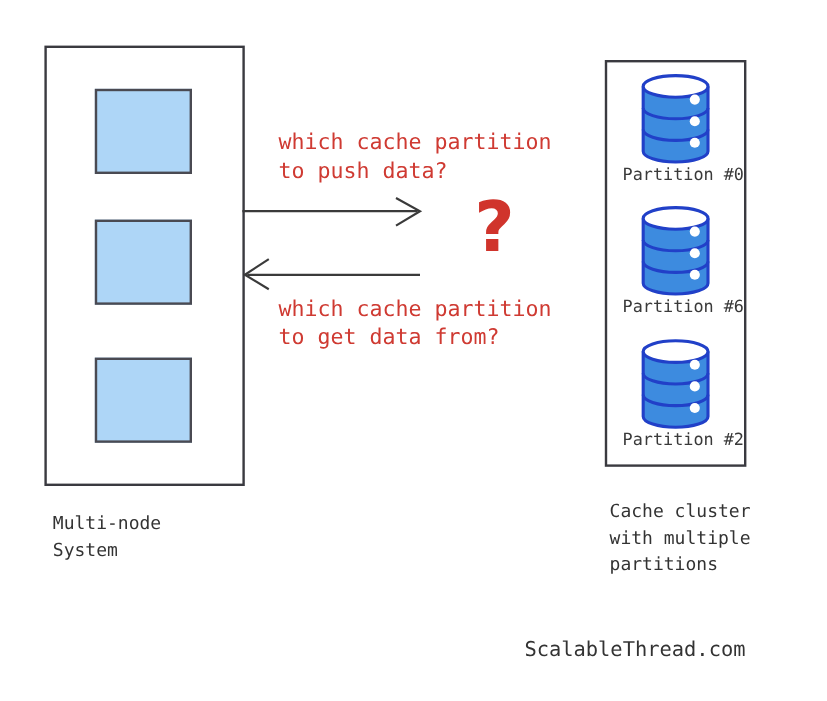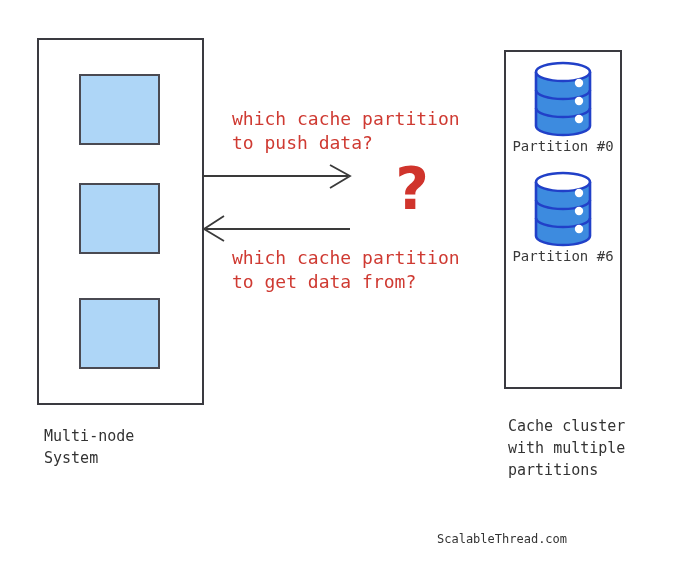--- a/index.html
+++ b/index.html
@@ -51,21 +51,21 @@
     width: 118px;
     height: 339px;
     border: 2px solid #3a3a40;
     background: #ffffff;
     box-sizing: border-box;
   }
   .partition {
     position: absolute;
     left: 0;
     width: 114px;
-    text-align: center;
+    text-align: right;
   }
   .partition.p1 { top: 8px; }
   .partition.p2 { top: 118px; }
   .partition.p3 { top: 229px; }
   .cyl-wrap {
     width: 114px;
     height: 78px;
     position: relative;
   }
   .cyl-wrap svg {
@@ -125,21 +125,21 @@
     white-space: pre;
   }
   .caption.left-caption { left: 44px; top: 425px; }
   .caption.right-caption { left: 508px; top: 415px; }
 
   .watermark {
     position: absolute;
     left: 437px;
     top: 532px;
     font-family: "DejaVu Sans Mono", "Liberation Mono", monospace;
-    font-size: 12px;
+    font-size: 17px;
     color: #333333;
     white-space: pre;
   }
 </style>
 </head>
 <body>
 
 <div id="canvas">
 
   <div class="node-box">
@@ -177,20 +177,36 @@
             <path d="M4 48 A27 9 0 0 0 58 48"></path>
           </g>
           <circle cx="47" cy="23" r="4.2" fill="#ffffff"></circle>
           <circle cx="47" cy="41" r="4.2" fill="#ffffff"></circle>
           <circle cx="47" cy="59" r="4.2" fill="#ffffff"></circle>
         </svg>
       </div>
       <div class="partition-label">Partition #6</div>
     </div>
 
+    <div class="partition p3">
+      <div class="cyl-wrap">
+        <svg width="62" height="78" viewBox="0 0 62 78" xmlns="http://www.w3.org/2000/svg">
+          <g fill="none" stroke="#2140c8" stroke-width="2.6">
+            <path d="M4 12 L4 66 A27 9 0 0 0 58 66 L58 12" fill="#3d8bdf"></path>
+            <ellipse cx="31" cy="12" rx="27" ry="9" fill="#ffffff"></ellipse>
+            <path d="M4 30 A27 9 0 0 0 58 30"></path>
+            <path d="M4 48 A27 9 0 0 0 58 48"></path>
+          </g>
+          <circle cx="47" cy="23" r="4.2" fill="#ffffff"></circle>
+          <circle cx="47" cy="41" r="4.2" fill="#ffffff"></circle>
+          <circle cx="47" cy="59" r="4.2" fill="#ffffff"></circle>
+        </svg>
+      </div>
+      <div class="partition-label">Partition #2</div>
+    </div>
 
   </div>
 
   <svg class="arrow-svg" viewBox="0 0 689 584" xmlns="http://www.w3.org/2000/svg">
     <g stroke="#3a3a3a" stroke-width="1.8" fill="none">
       <line x1="202" y1="176" x2="348" y2="176"></line>
       <polyline points="330,165 350,176 330,188"></polyline>
       <line x1="206" y1="229" x2="350" y2="229"></line>
       <polyline points="224,216 204,229 224,241"></polyline>
     </g>

